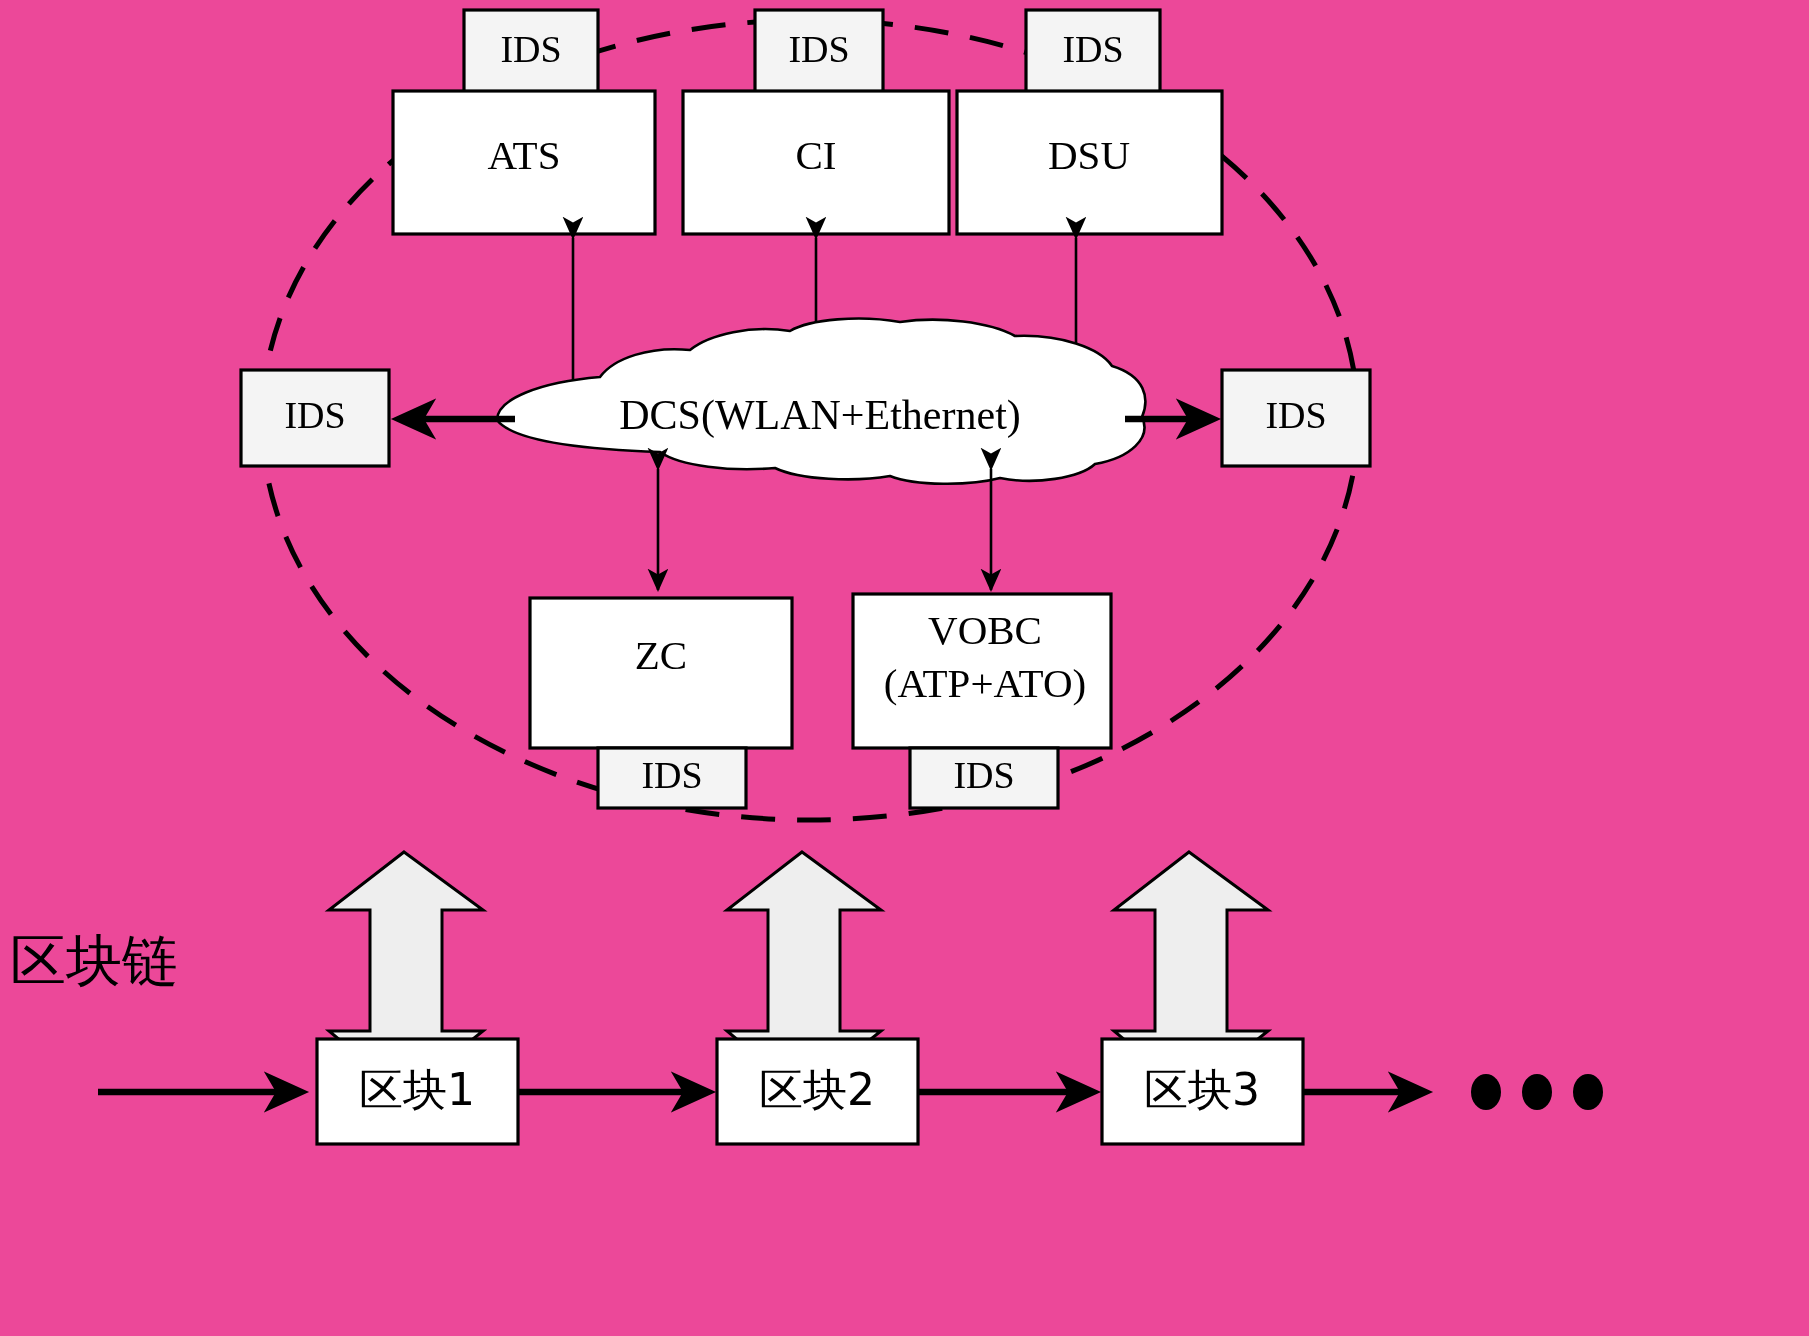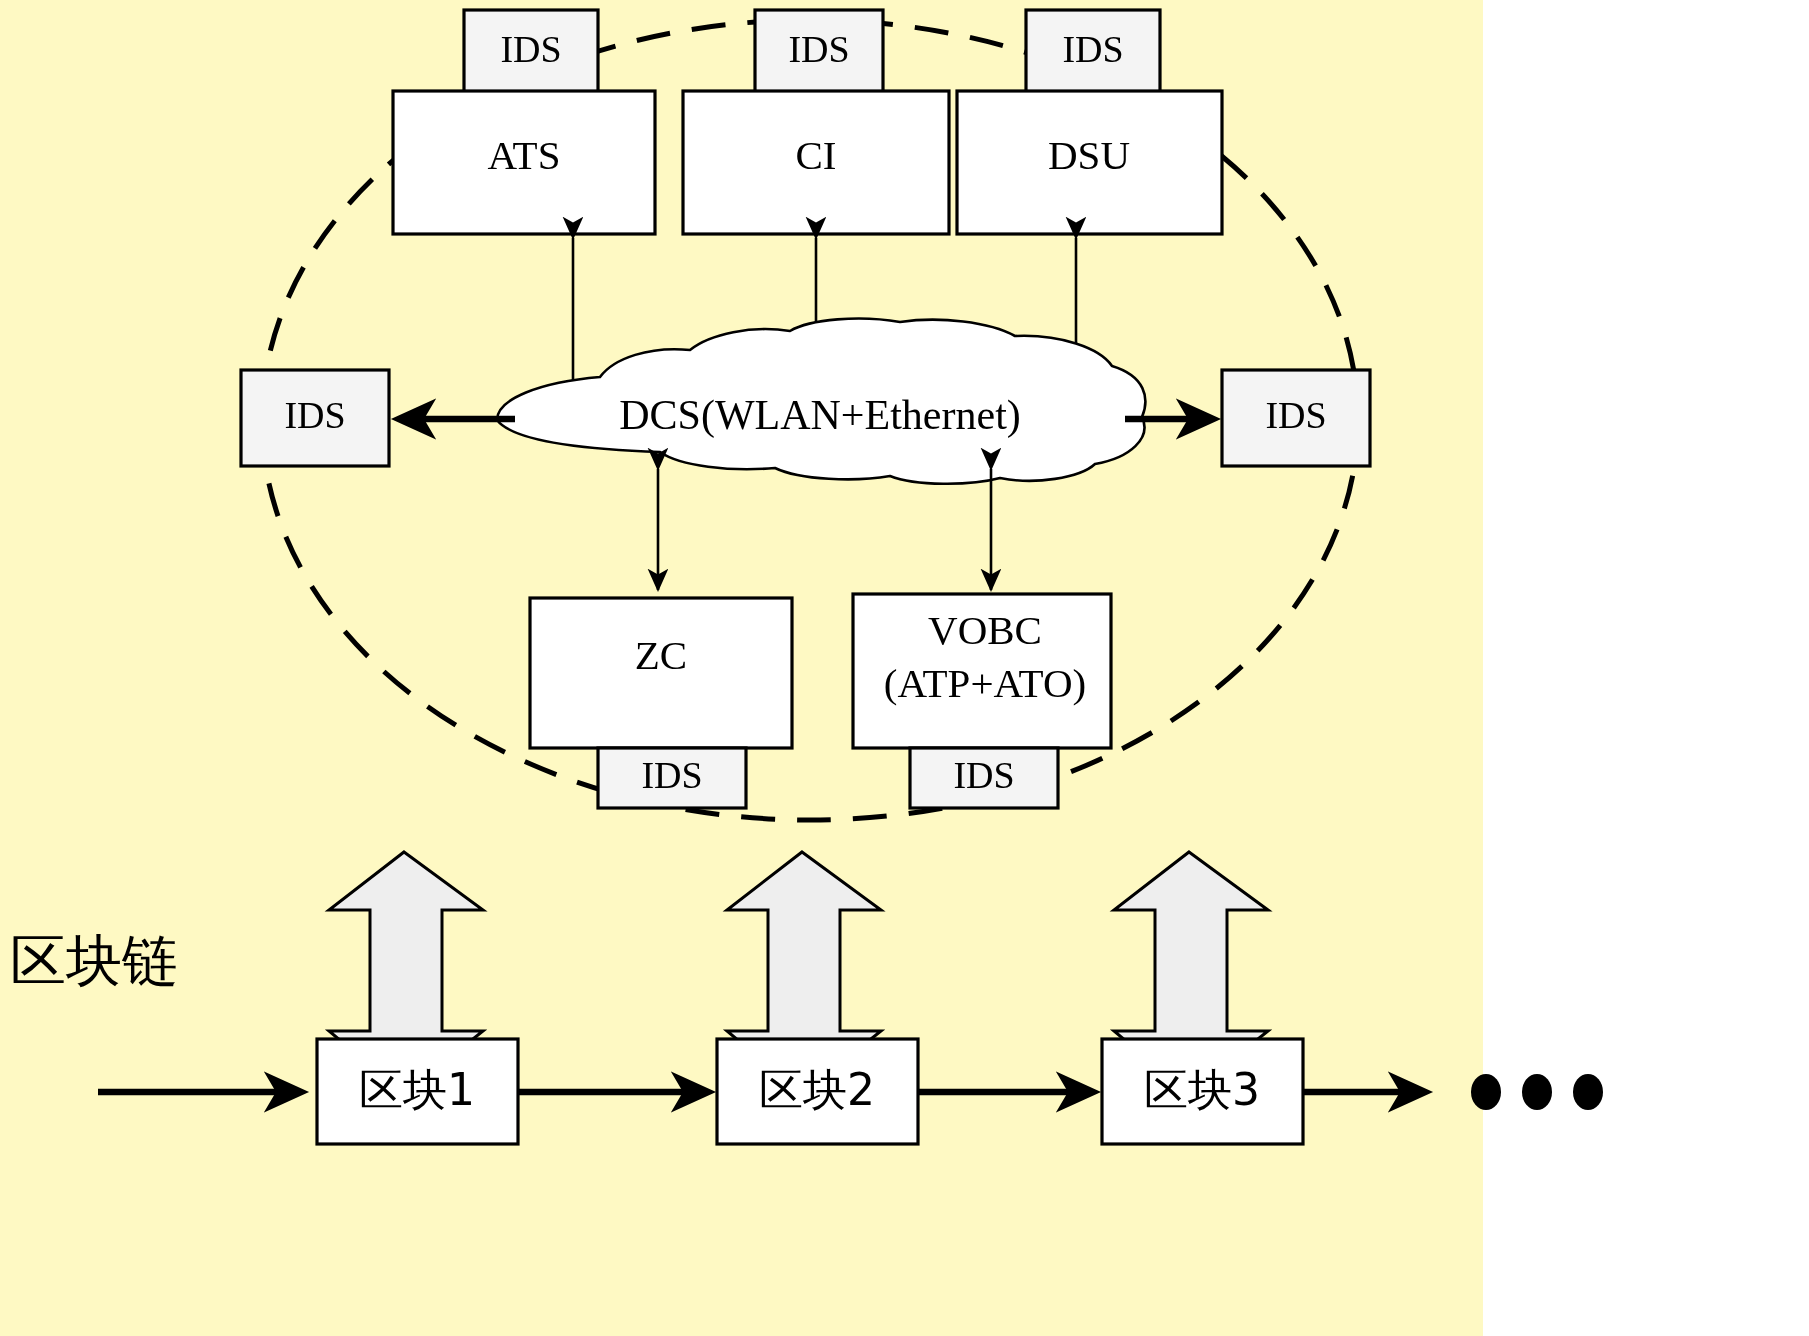--- a/index.html
+++ b/index.html
@@ -8,23 +8,23 @@
     background: #ffffff;
   }
   body {
     width: 1809px;
     height: 1336px;
     font-family: "Liberation Serif", "DejaVu Serif", serif;
     overflow: hidden;
   }
   #stage {
     position: relative;
-    width: 1483px;
+    width: 1809px;
     height: 1336px;
-    background: #fef9c3;
+    background: #ec4899;
   }
   #diagram {
     position: absolute;
     left: 0;
     top: 0;
     width: 1809px;
     height: 1336px;
   }
   .box-rect {
     fill: #ffffff;

